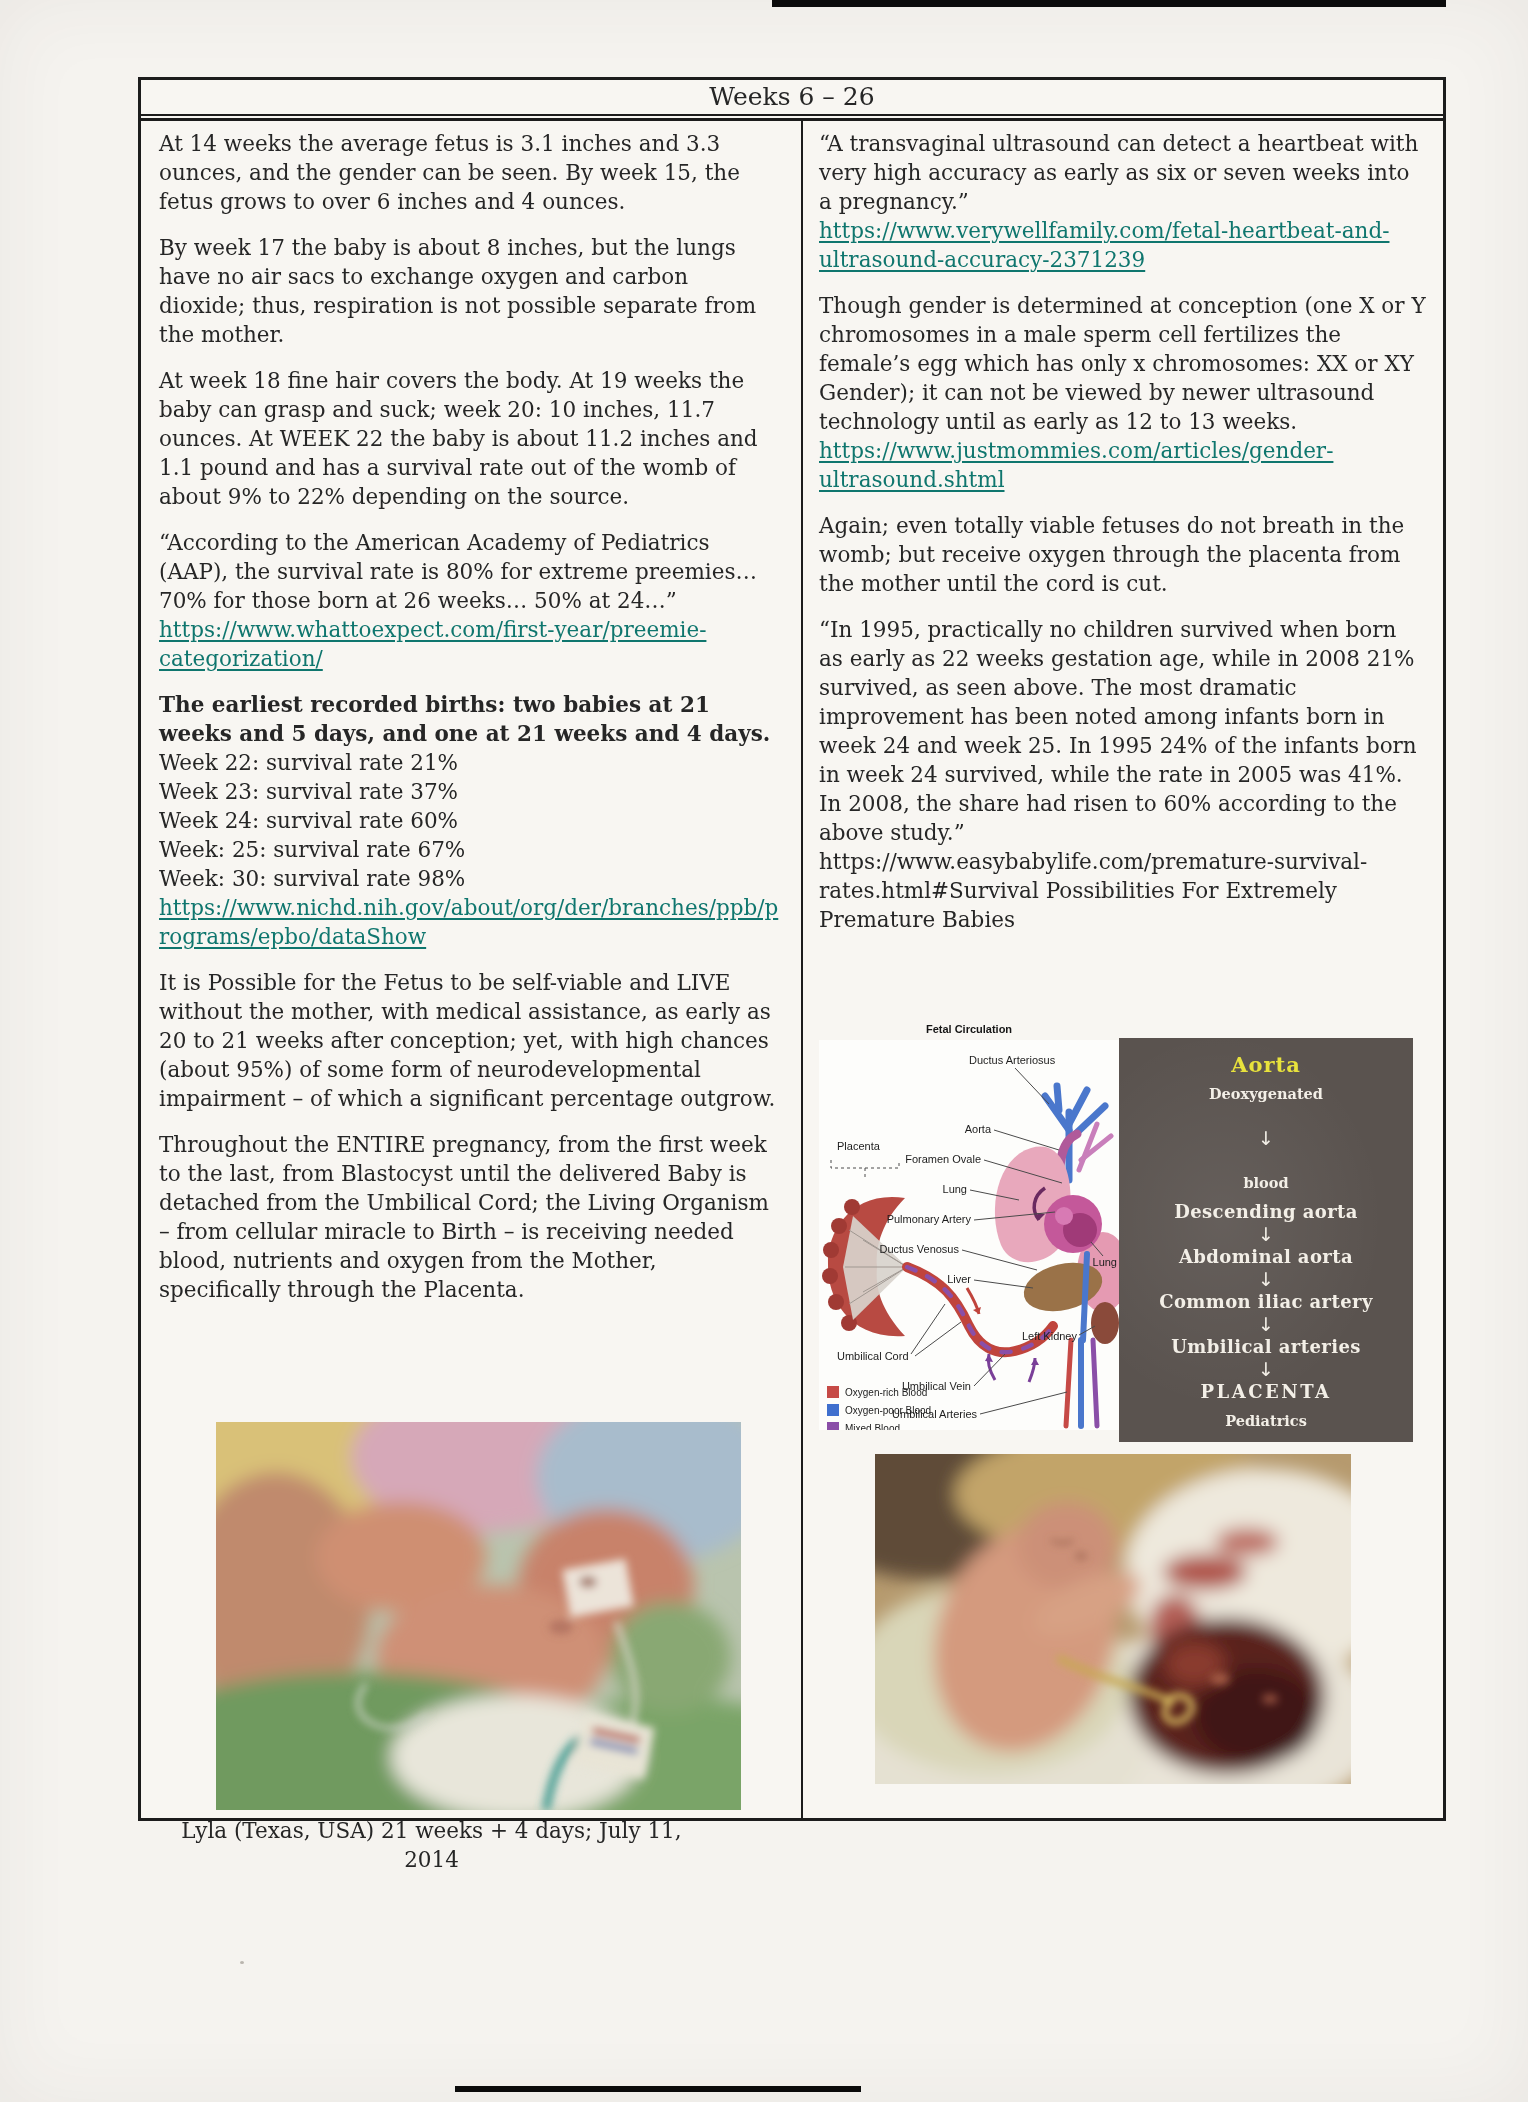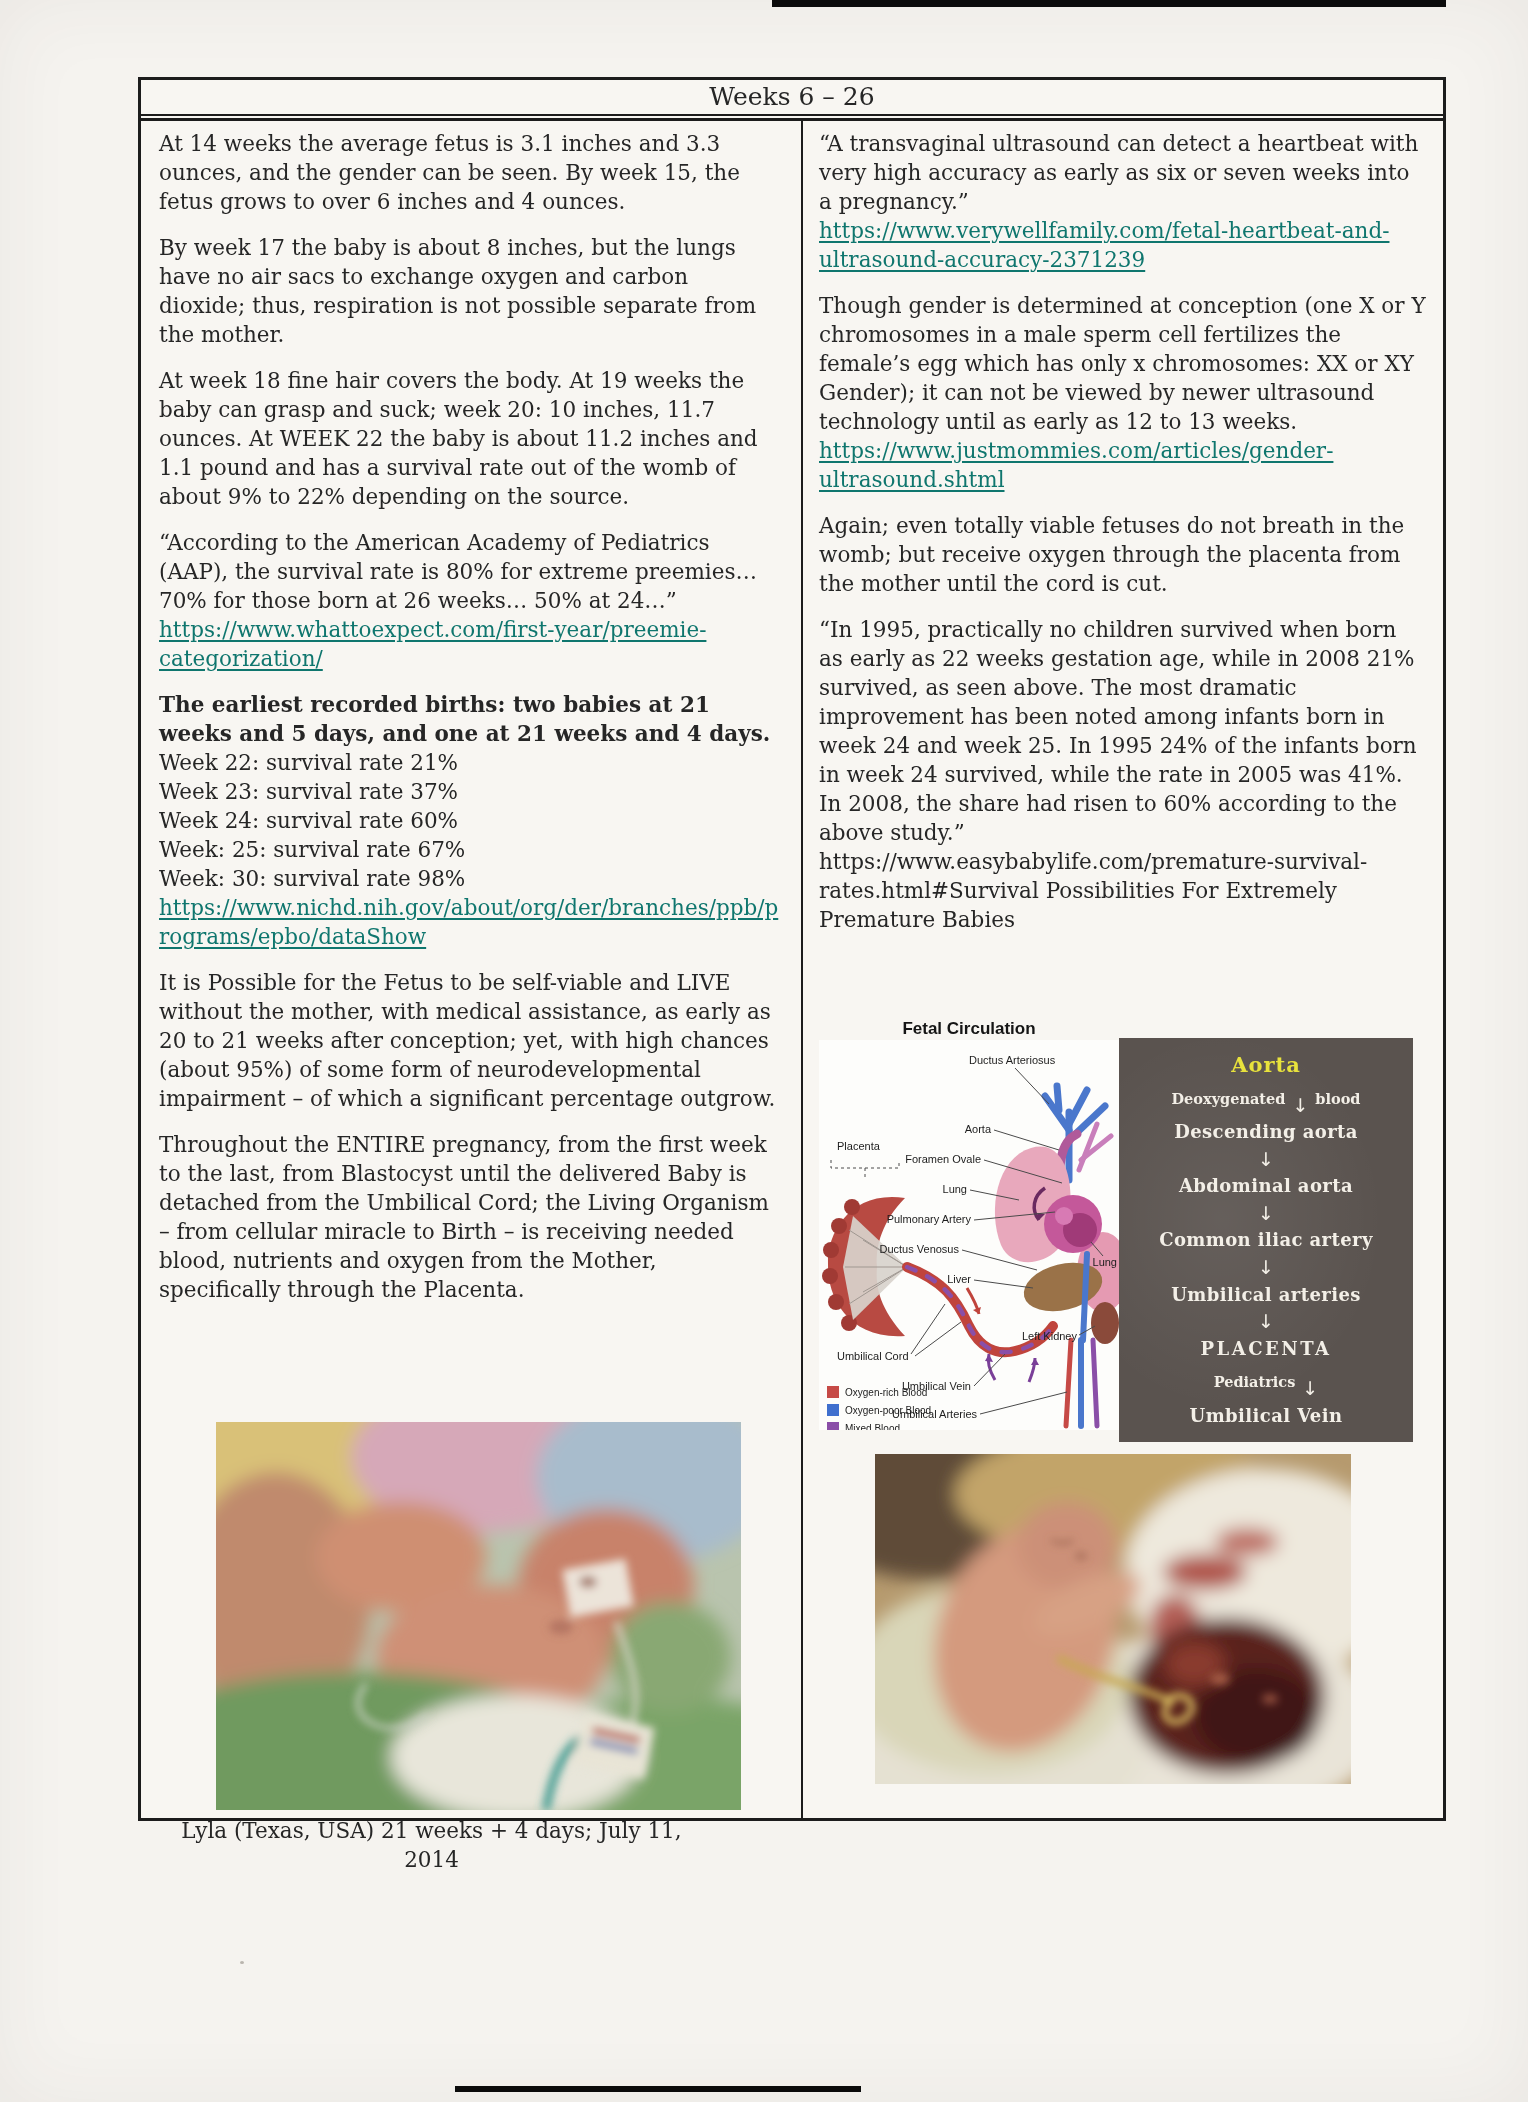--- a/index.html
+++ b/index.html
@@ -27,30 +27,30 @@
   .bold{font-weight:bold;}
   .weekline{margin:0;}
   .urltext{overflow-wrap:anywhere;}
 
   .photo1{margin:118px 0 0 57px;width:525px;height:388px;overflow:hidden;}
   .caption{margin:6px 0 0 10px;width:525px;text-align:center;}
 
   .figure{display:flex;margin-top:86px;}
   .fig-left{width:300px;}
   .fig-title{text-align:center;font-family:"Liberation Sans",sans-serif;font-weight:bold;
-             font-size:17px;line-height:18px;color:#151515;margin-bottom:2px;}
+             font-size:11px;line-height:18px;color:#151515;margin-bottom:2px;}
   .flowchart{width:294px;height:404px;background:#5a534f;margin-top:18px;box-sizing:border-box;
              display:flex;flex-direction:column;justify-content:space-between;align-items:center;
              padding:12px 4px;color:#f3efe7;text-align:center;
              background-image:radial-gradient(ellipse at 35% 45%, rgba(255,255,255,.07), rgba(0,0,0,0) 60%);}
   .fc-title{color:#e8e23c;font-size:21px;font-weight:bold;letter-spacing:1px;}
   .fc-step{font-size:18px;font-weight:bold;letter-spacing:.4px;}
   .fc-small{font-size:14.5px;font-weight:bold;}
   .fc-arrow{font-family:"DejaVu Sans",sans-serif;font-size:19px;line-height:16px;color:#f3efe7;}
-  .fc-row{display:flex;align-items:flex-end;gap:7px;}
+  .fc-row{display:flex;align-items:center;gap:22px;flex-direction:column;}
   .fc-caps{letter-spacing:2.5px;}
 
   .photo2{margin:12px 0 0 56px;width:476px;height:330px;overflow:hidden;}
 
   .diag-label{font-family:"Liberation Sans",sans-serif;font-size:11px;fill:#1d1d1d;}
   .diag-leader{stroke:#4a4a4a;stroke-width:1;fill:none;}
   .legend-text{font-family:"Liberation Sans",sans-serif;font-size:10px;fill:#222;}
 </style>
 </head>
 <body>

